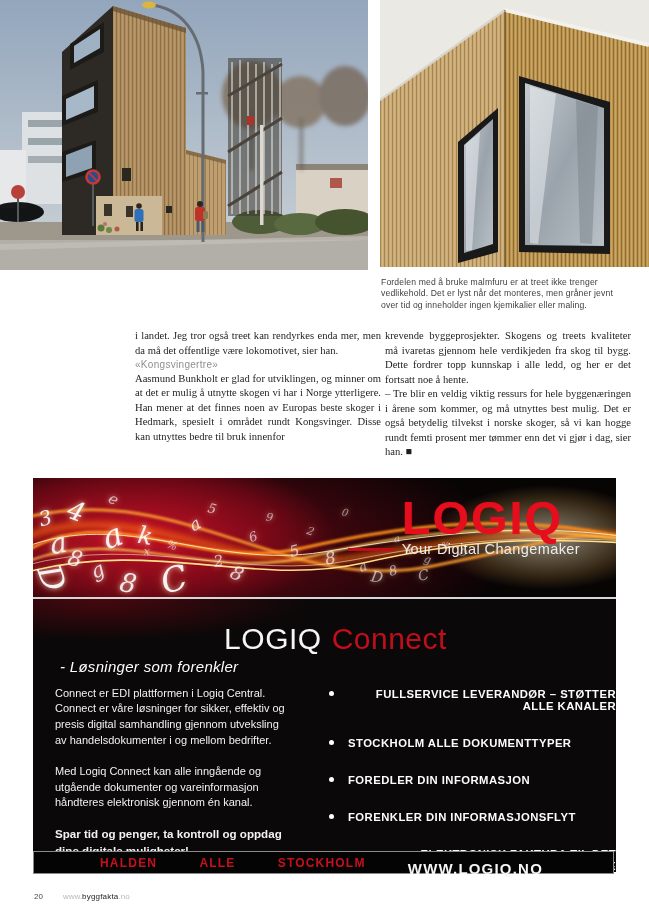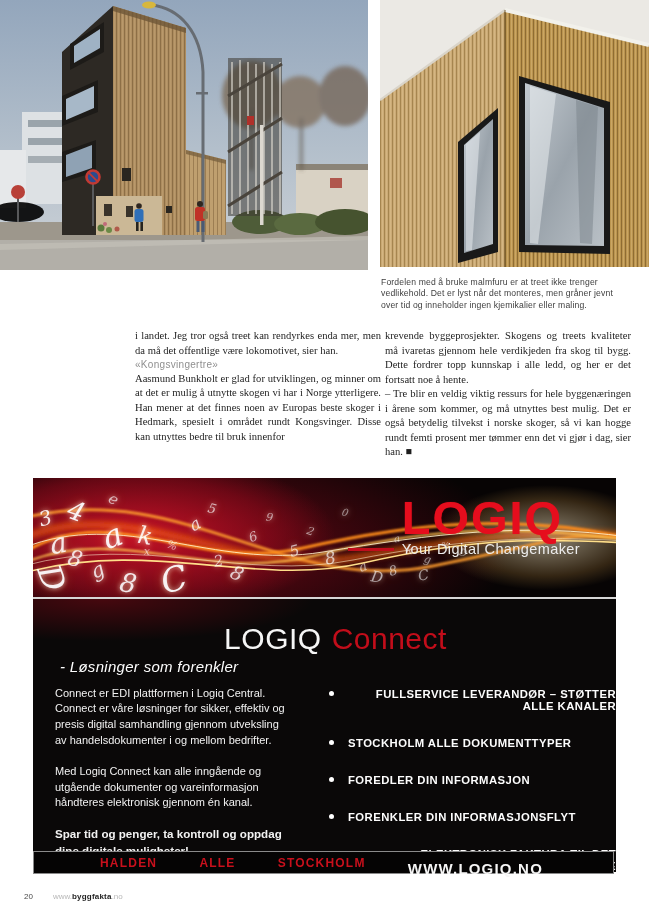--- a/index.html
+++ b/index.html
@@ -61,24 +61,24 @@
     font-size:11.3px;font-weight:bold;letter-spacing:.45px;color:#fdfdfd;}
   .ad-col-bullets .dot{width:5px;height:5px;border-radius:50%;background:#ffffff;
     margin:3px 14px 0 0;flex:0 0 auto;}
 
   .ad-footer{position:relative;width:581px;height:23px;background:#050404;border:1px solid #8a8a8a;
     display:flex;align-items:center;justify-content:space-between;padding:0 70px 0 66px;box-sizing:border-box;}
   .ad-city{color:#c8101c;font-weight:bold;font-size:12px;letter-spacing:1.2px;}
   .ad-url{color:#f5f5f5;font-weight:bold;font-size:15px;letter-spacing:1.2px;margin-top:12px;}
 
   
-  .page-footer{position:absolute;left:24px;top:892px;font-size:8px;color:#555;display:flex;align-items:baseline;}
+  .page-footer{position:absolute;left:34px;top:892px;font-size:8px;color:#555;display:flex;align-items:baseline;}
   .pf-num{margin-right:20px;color:#4a4a4a;}
   .pf-www,.pf-no{color:#b8b8b8;}
-  .pf-site{color:#1f1f1f;font-weight:bold;letter-spacing:.2px;}
+  .pf-site{color:#1f1f1f;font-weight:normal;letter-spacing:.2px;}
 </style>
 </head>
 <body>
 
 <div class="page">
 
   <div class="photo photo-left">
     <svg width="368" height="270" viewBox="0 0 368 270">
       <defs>
         <linearGradient id="skyL" x1="0" y1="0" x2="0" y2="1">

